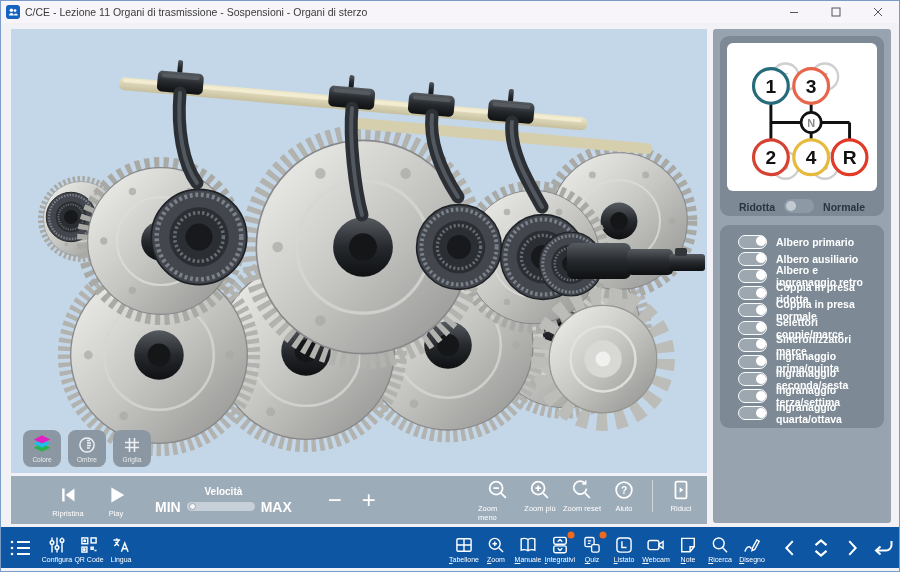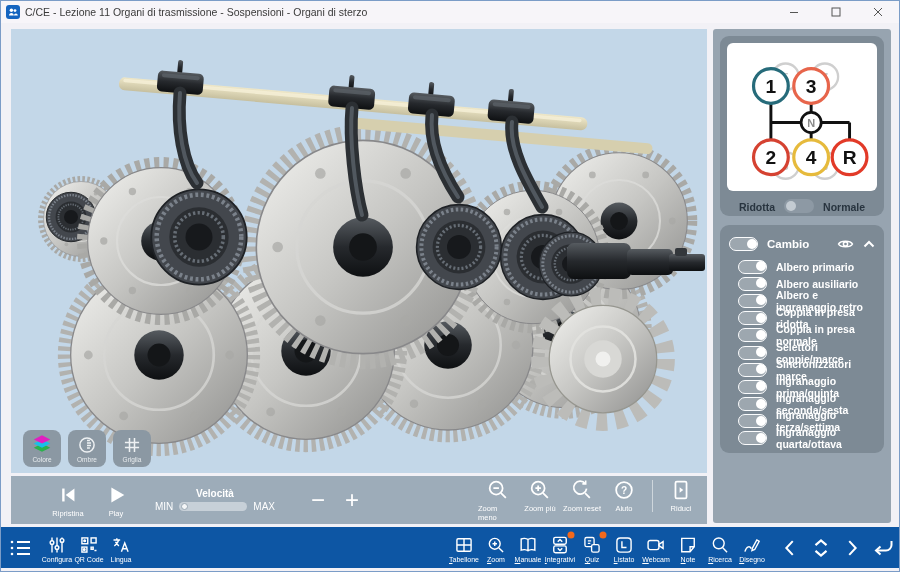--- a/index.html
+++ b/index.html
@@ -17,21 +17,21 @@
   .vp-btn{width:38px;height:37px;background:#8b98a3;border-radius:8px;display:flex;flex-direction:column;align-items:center;justify-content:center;gap:1px;color:#e8ecef;cursor:pointer;}
   .vp-btn-label{font-size:6.5px;}
   
   .playbar{position:absolute;left:10px;top:453px;width:696px;height:48px;background:#9dacb9;display:flex;align-items:center;color:#fff;}
   .pb-item{display:flex;flex-direction:column;align-items:center;gap:2px;width:46px;cursor:pointer;}
   .pb-label{font-size:7.5px;color:#fff;}
   .pb-left{display:flex;gap:2px;margin-left:34px;}
   .vel-wrap{margin-left:16px;display:flex;flex-direction:column;align-items:center;gap:2px;}
   .vel-label{font-size:10px;font-weight:bold;}
   .vel-row{display:flex;align-items:center;gap:6px;}
-  .vel-minmax{font-size:10px;font-weight:normal;}
+  .vel-minmax{font-size:14px;font-weight:bold;}
   .vel-track{width:68px;height:9px;border-radius:5px;background:#c7d0d8;position:relative;cursor:pointer;}
   .vel-knob{position:absolute;left:2px;top:1px;width:7px;height:7px;border-radius:50%;background:#f4f6f8;border:1px solid #9aa7b2;box-sizing:border-box;}
   .stepper{font-size:24px;font-weight:300;color:#fff;width:34px;text-align:center;cursor:pointer;}
   .minus{margin-left:26px;}
   .pb-right{margin-left:auto;display:flex;gap:2px;align-items:flex-start;margin-right:6px;}
   .pb-right .pb-item{width:40px;}
   .pb-divider{width:1px;height:32px;background:rgba(255,255,255,.5);margin:2px 6px 0;}
   
   .rightcol{position:absolute;left:712px;top:6px;width:178px;height:494px;background:#97a4b0;border-radius:3px;box-sizing:border-box;padding:7px;}
   .shift-panel{background:#7d8a95;border-radius:9px;padding:7px 7px 3px;}
@@ -363,33 +363,20 @@
           </svg>
         </div>
         <div class="mode-row">
           <span>Ridotta</span>
           <div class="mode-toggle"></div>
           <span>Normale</span>
         </div>
       </div>
 
       <div class="layers-panel">
-        <div class="lp-header">
-          <div class="tgl"></div>
-          <span>Cambio</span>
-          <div class="lp-header-icons">
-            <svg width="17" height="12" viewBox="0 0 17 12" fill="none" stroke="#fff" stroke-width="1.5">
-                <path d="M1.5 6C3.6 2.2 13.4 2.2 15.5 6 13.4 9.8 3.6 9.8 1.5 6Z"></path>
-                <circle cx="8.5" cy="6" r="2.1"></circle>
-              </svg>
-            <svg width="12" height="8" viewBox="0 0 12 8" fill="none" stroke="#fff" stroke-width="2">
-                <path d="M1.5 6.5 6 2l4.5 4.5"></path>
-              </svg>
-          </div>
-        </div>
         <div class="lp-row">
             <div class="tgl"></div>
             <span>Albero primario</span>
           </div>
         <div class="lp-row">
             <div class="tgl"></div>
             <span>Albero ausiliario</span>
           </div>
         <div class="lp-row">
             <div class="tgl"></div>

